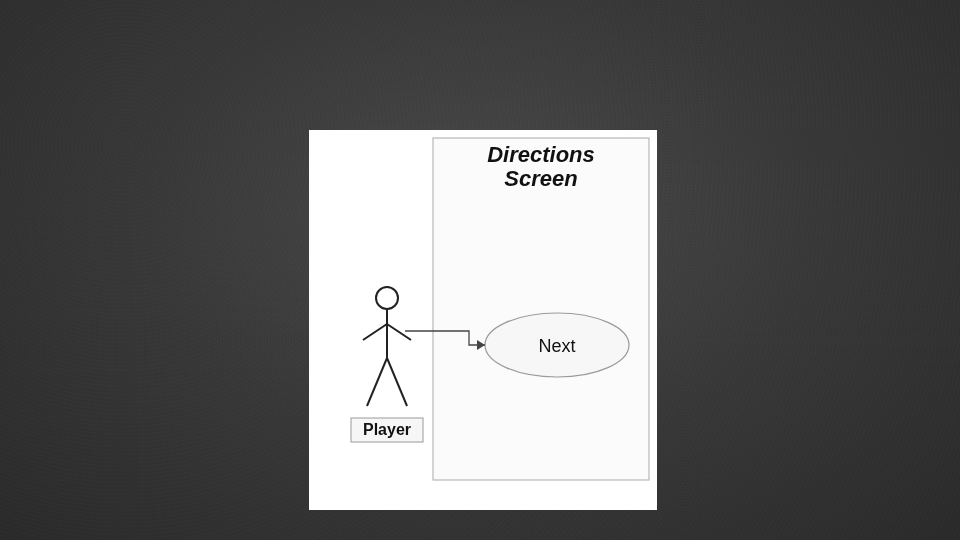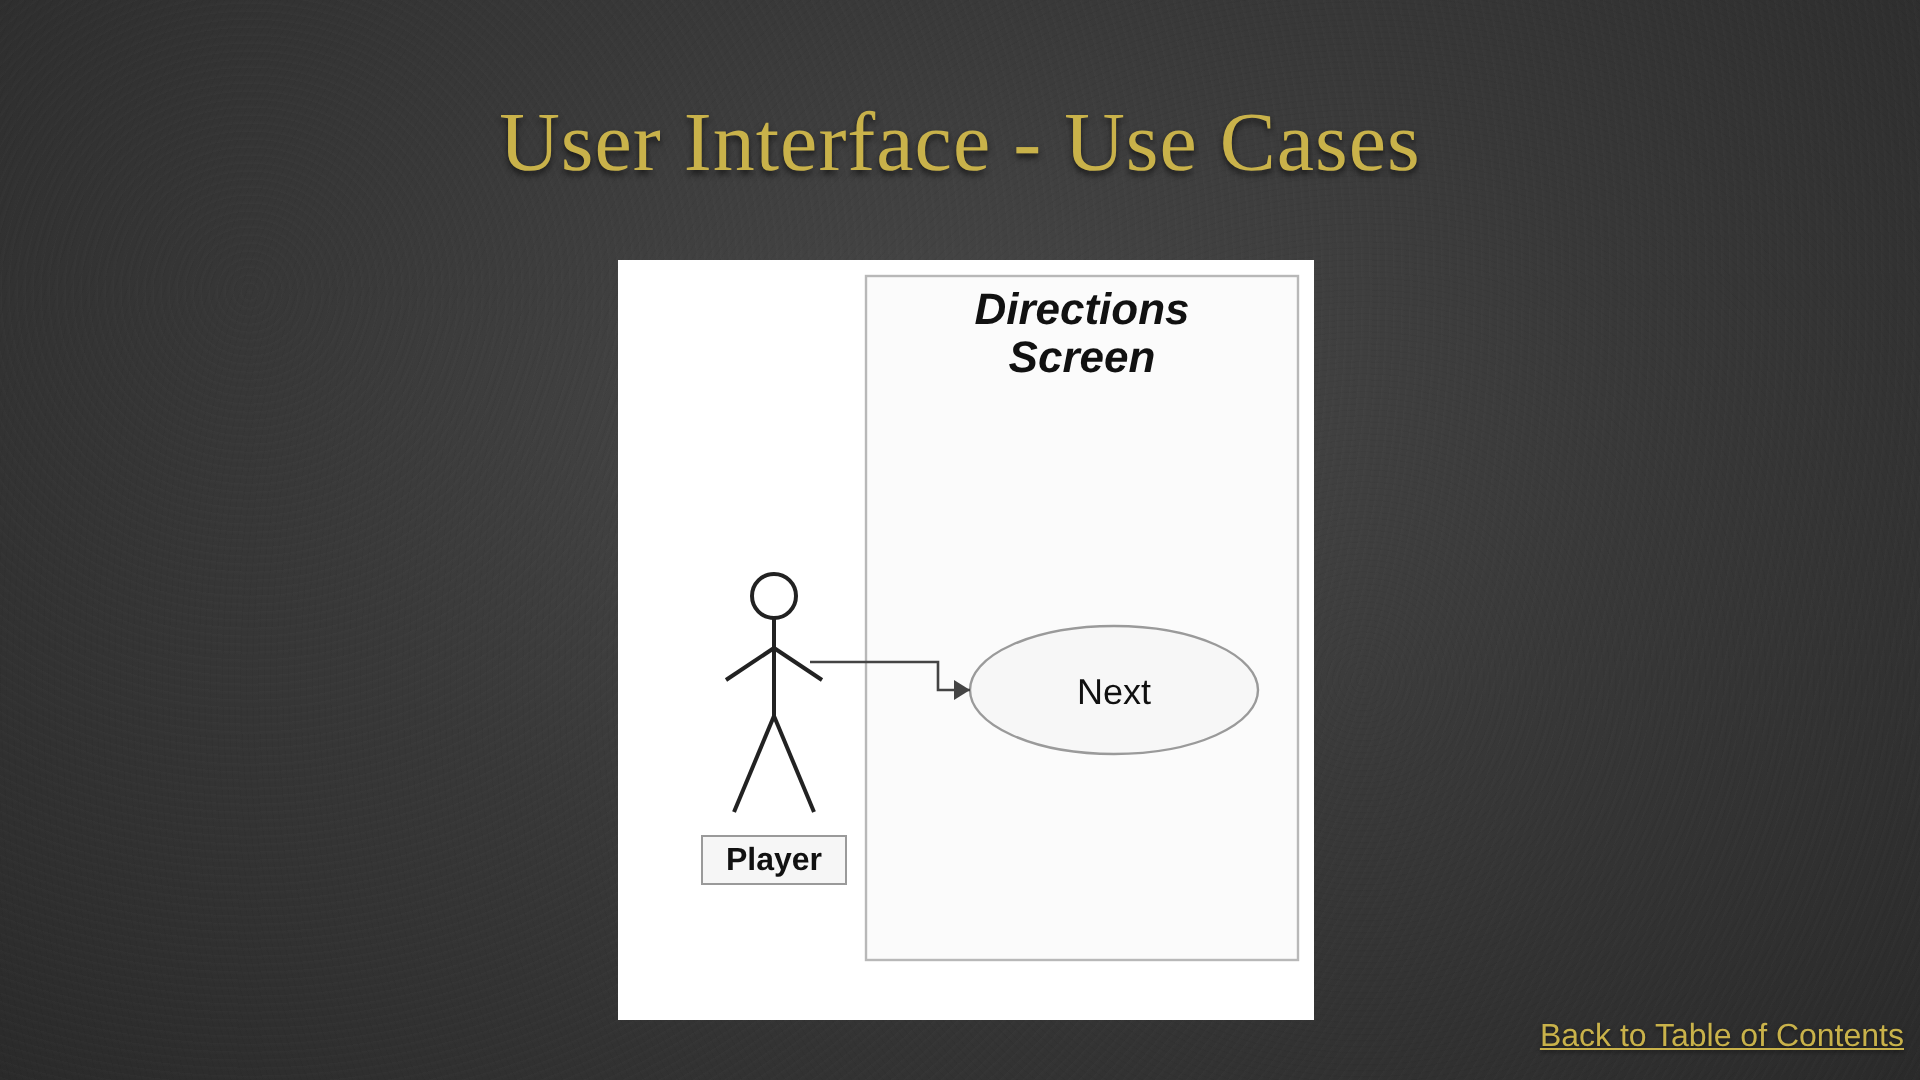--- a/index.html
+++ b/index.html
@@ -61,21 +61,20 @@
     text-decoration: underline;
     cursor: pointer;
     text-shadow: 0 1px 2px rgba(0,0,0,0.5);
   }
 </style>
 </head>
 <body>
 
 <div class="slide">
 
-  <div class="title">User Interface - Use Cases</div>
 
   <div class="diagram">
     <svg width="348" height="358" viewBox="0 0 348 358">
 
       <rect x="124" y="8" width="216" height="342" fill="#fbfbfb" stroke="#b8b8b8" stroke-width="1.2"></rect>
 
       <text x="232" y="32" text-anchor="middle" font-family="Arial, sans-serif" font-size="22" font-weight="700" font-style="italic" fill="#111">Directions</text>
       <text x="232" y="56" text-anchor="middle" font-family="Arial, sans-serif" font-size="22" font-weight="700" font-style="italic" fill="#111">Screen</text>
 
       <g stroke="#222" stroke-width="2" fill="none">
@@ -92,15 +91,14 @@
 
       <ellipse cx="248" cy="215" rx="72" ry="32" fill="#f7f7f7" stroke="#9a9a9a" stroke-width="1.2"></ellipse>
       <text x="248" y="222" text-anchor="middle" font-family="Arial, sans-serif" font-size="18" fill="#111">Next</text>
 
       <path d="M 96 201 L 160 201 L 160 215 L 176 215" stroke="#444" stroke-width="1.3" fill="none"></path>
 
       <path d="M 176 215 L 168 210 L 168 220 Z" fill="#444"></path>
     </svg>
   </div>
 
-  <a class="toc-link">Back to Table of Contents</a>
 
 </div>
 
 </body></html>

